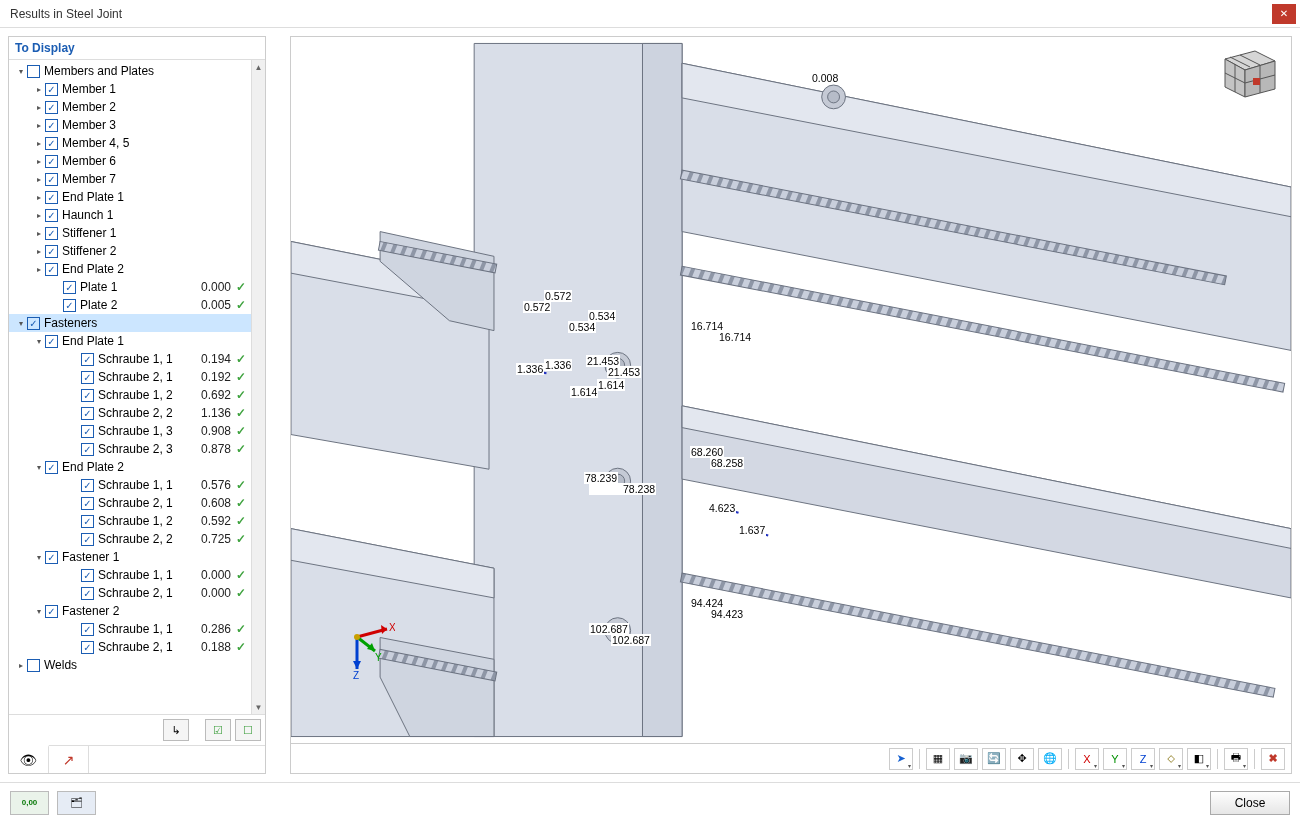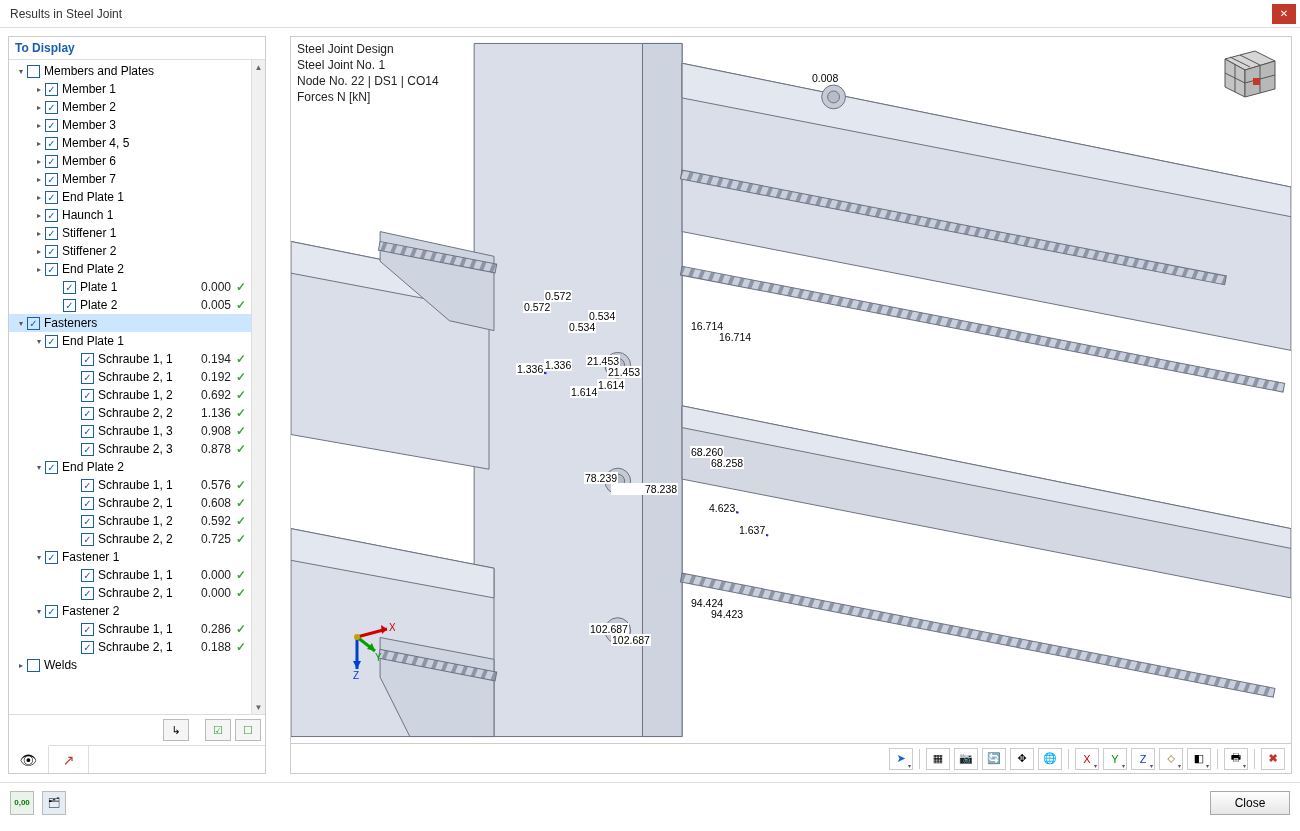--- a/index.html
+++ b/index.html
@@ -55,21 +55,21 @@
 
 .vp-status { height: 20px; font-size: 12px; padding: 2px 6px; color: #222; }
 .vp-toolbar { height: 30px; border-top: 1px solid #ccc; display: flex; align-items: center; justify-content: flex-end; gap: 4px; padding: 0 6px; }
 .vp-toolbar .tb-btn { width: 24px; height: 22px; border: 1px solid #ccc; background: #fff; display: flex; align-items: center; justify-content: center; font-size: 11px; cursor: pointer; position: relative; }
 .vp-toolbar .sep { width: 1px; height: 20px; background: #ccc; margin: 0 2px; }
 .tb-btn .dd { position: absolute; right: 1px; bottom: 0; font-size: 6px; color: #555; }
 
 
 .bottom { height: 40px; border-top: 1px solid #ddd; display: flex; align-items: center; padding: 0 10px; }
 .bottom-left { display: flex; gap: 8px; }
-.bottom-btn { width: 24px; height: 24px; border: 1px solid #bbb; background: #eaf3ea; display: flex; align-items: center; justify-content: center; font-size: 10px; cursor: pointer; }
+.bottom-btn { width: 39px; height: 24px; border: 1px solid #bbb; background: #eaf3ea; display: flex; align-items: center; justify-content: center; font-size: 10px; cursor: pointer; }
 .spacer { flex: 1; }
 .close-btn { width: 80px; height: 24px; border: 1px solid #aaa; background: linear-gradient(#fefefe,#e6e6e6); font-size: 12px; cursor: pointer; }
 
 svg { display: block; }
 </style>
 </head>
 <body>
 
 <div class="titlebar">
   <div class="titlebar-text">Results in Steel Joint</div>
@@ -358,26 +358,20 @@
           <rect x="395" y="535" width="610" height="9" fill="url(#holes)" transform="rotate(11 395 535)"></rect>
         </g>
 
         <g stroke="#2030c0" stroke-width="2">
           <line x1="430" y1="468" x2="452" y2="474"></line>
           <line x1="458" y1="490" x2="482" y2="497"></line>
           <line x1="230" y1="328" x2="258" y2="333"></line>
         </g>
       </svg>
 
-      <div class="vp-info">
-        <div>Steel Joint Design</div>
-        <div>Steel Joint No. 1</div>
-        <div>Node No. 22 | DS1 | CO14</div>
-        <div>Forces N [kN]</div>
-      </div>
 
       <svg class="vp-cube" viewBox="0 0 64 58">
         <g stroke="#555" stroke-width="1" fill="#d6d6d6">
           <polygon points="12,14 42,6 62,16 32,25"></polygon>
           <polygon points="12,14 32,25 32,52 12,42" fill="#c4c4c4"></polygon>
           <polygon points="32,25 62,16 62,44 32,52" fill="#b8b8b8"></polygon>
           <line x1="12" y1="28" x2="32" y2="38"></line>
             <line x1="32" y1="38" x2="62" y2="30"></line>
           <line x1="22" y1="19" x2="22" y2="47"></line>
             <line x1="47" y1="20" x2="47" y2="48"></line>
@@ -397,21 +391,21 @@
           <div class="label3d" style="left: 427px; top: 294px;">16.714</div>
           <div class="label3d" style="left: 253px; top: 322px;">1.336</div>
           <div class="label3d" style="left: 225px; top: 326px;">1.336</div>
           <div class="label3d" style="left: 295px; top: 318px;">21.453</div>
           <div class="label3d" style="left: 316px; top: 329px;">21.453</div>
           <div class="label3d" style="left: 306px; top: 342px;">1.614</div>
           <div class="label3d" style="left: 279px; top: 349px;">1.614</div>
           <div class="label3d" style="left: 399px; top: 409px;">68.260</div>
           <div class="label3d" style="left: 419px; top: 420px;">68.258</div>
           <div class="label3d" style="left: 293px; top: 435px;">78.239</div>
-          <div class="label3d" style="left: 320px; top: 446px; padding-left: 34px;">78.238</div>
+          <div class="label3d" style="left: 298px; top: 446px; padding-left: 34px;">78.238</div>
           <div class="label3d" style="left: 417px; top: 465px;">4.623</div>
           <div class="label3d" style="left: 447px; top: 487px;">1.637</div>
           <div class="label3d" style="left: 399px; top: 560px;">94.424</div>
           <div class="label3d" style="left: 419px; top: 571px;">94.423</div>
           <div class="label3d" style="left: 298px; top: 586px;">102.687</div>
           <div class="label3d" style="left: 320px; top: 597px;">102.687</div>
         </div>
 
       <svg class="axis-widget" viewBox="0 0 58 72">
         <line x1="20" y1="30" x2="50" y2="22" stroke="#d00000" stroke-width="3"></line>

